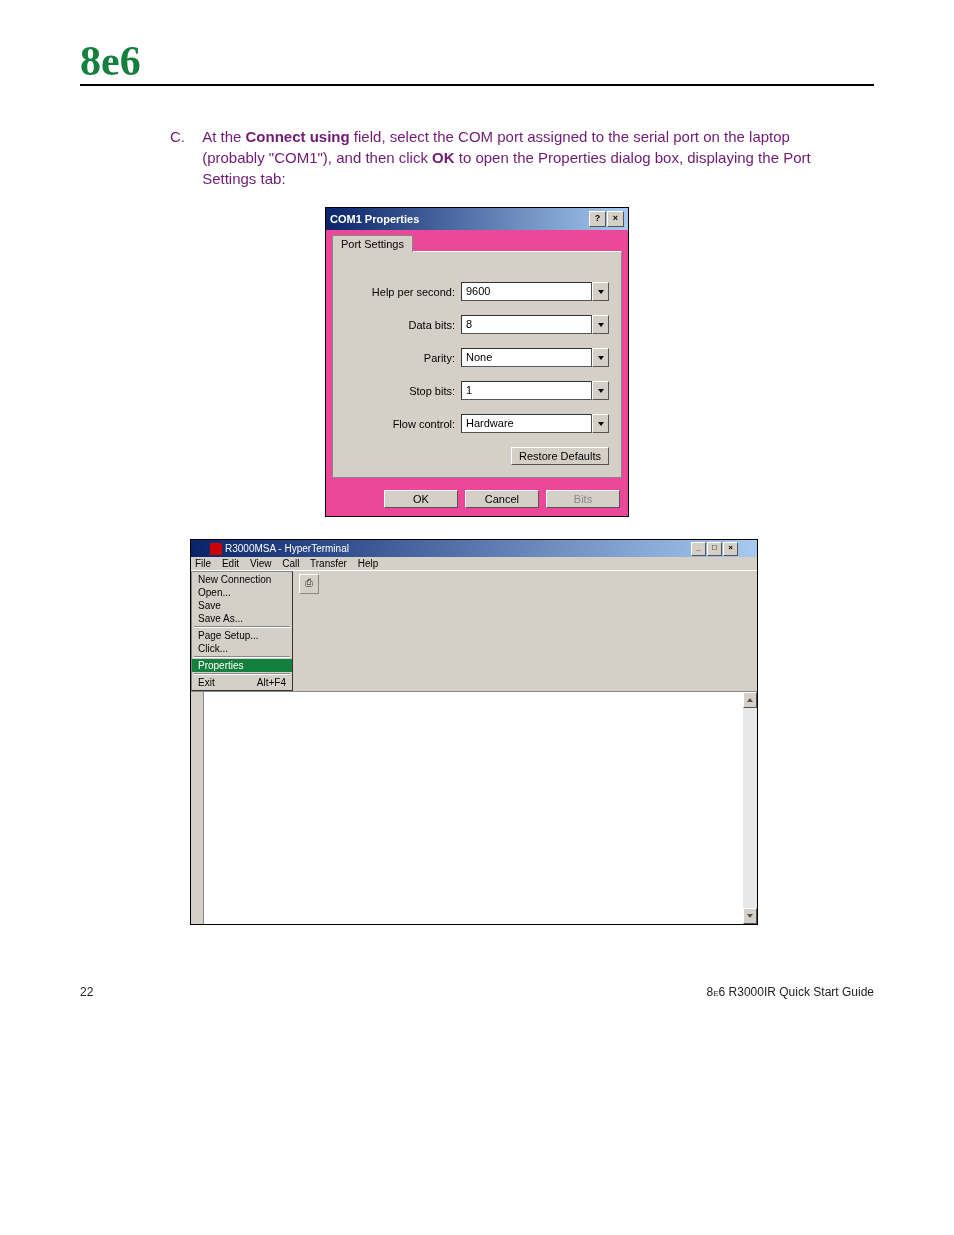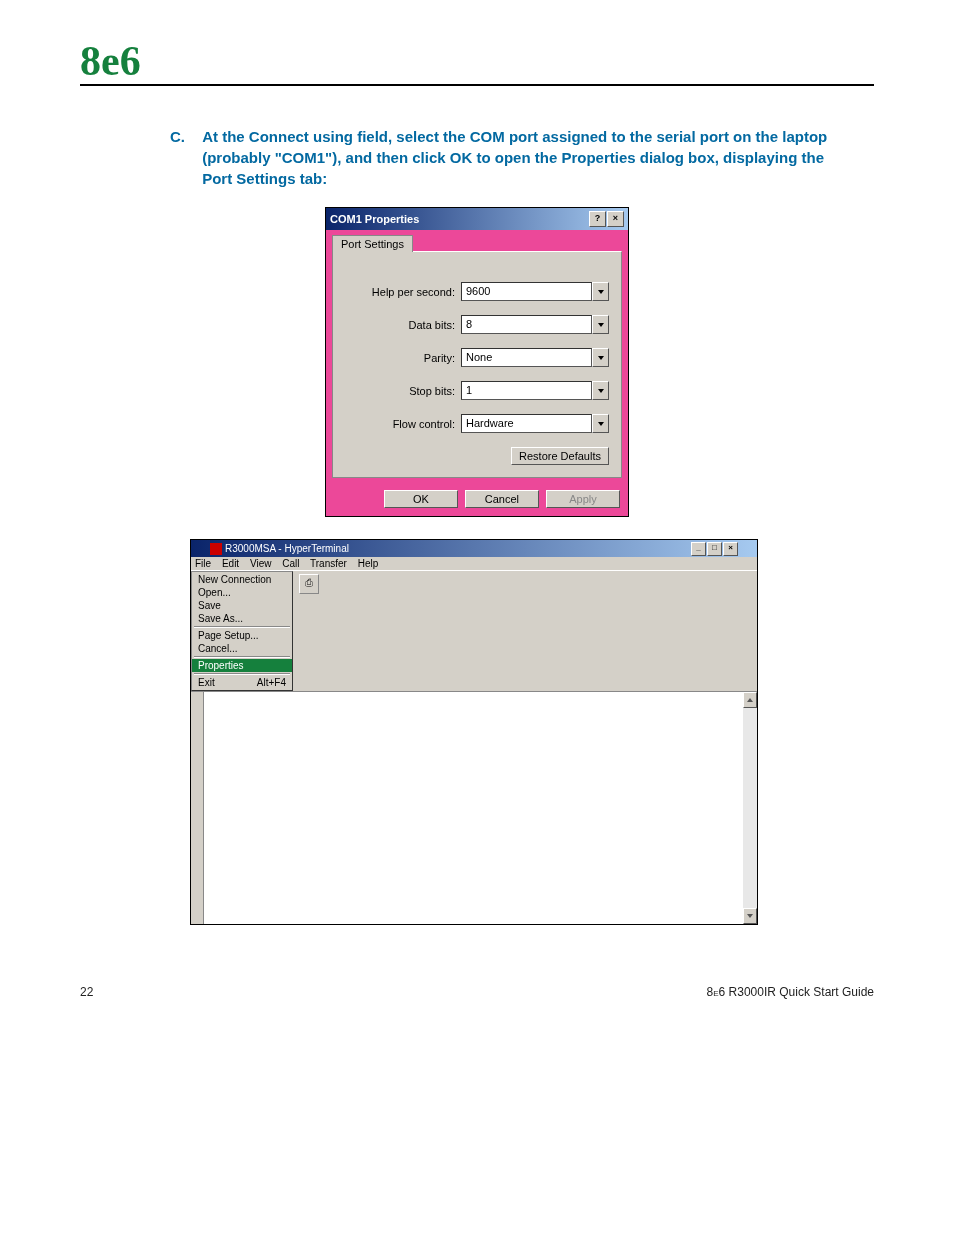--- a/index.html
+++ b/index.html
@@ -20,23 +20,22 @@
   .logo {
     font-family: Georgia, 'Times New Roman', serif;
     font-size: 42px;
     font-weight: bold;
     color: #15803d;
     line-height: 1;
     padding-bottom: 2px;
   }
   .body-text {
     font-size: 15px;
-    color: #0369a1;
+    color: #701a75;
     line-height: 1.4;
-    font-weight: bold;
   }
   .step {
     margin-left: 90px;
     margin-bottom: 14px;
   }
   .step-letter {
     display: inline-block;
     width: 28px;
     vertical-align: top;
   }
@@ -371,21 +370,21 @@
               </div>
           </div>
         </div>
         <div class="btn-row">
           <span class="win-btn restore">Restore Defaults</span>
         </div>
       </div>
       <div class="bottom-btns">
         <span class="win-btn">OK</span>
         <span class="win-btn">Cancel</span>
-        <span class="win-btn disabled">Apply</span>
+        <span class="win-btn disabled">Bits</span>
       </div>
     </div>
   </div>
 
 
 
   <div class="figure2-wrap">
     <div class="hyper-window">
       <div class="hyper-title">
         <span class="ticon"></span>
@@ -414,21 +413,21 @@
               <span>Save</span>
             </div>
           <div class="mi">
               <span>Save As...</span>
             </div>
           <div class="sep"></div>
           <div class="mi">
               <span>Page Setup...</span>
             </div>
           <div class="mi">
-              <span>Cancel...</span>
+              <span>Click...</span>
             </div>
           <div class="sep"></div>
           <div class="mi sel">
               <span>Properties</span>
             </div>
           <div class="sep"></div>
           <div class="mi">
             <span>Exit</span>
             <span>Alt+F4</span>
           </div>

